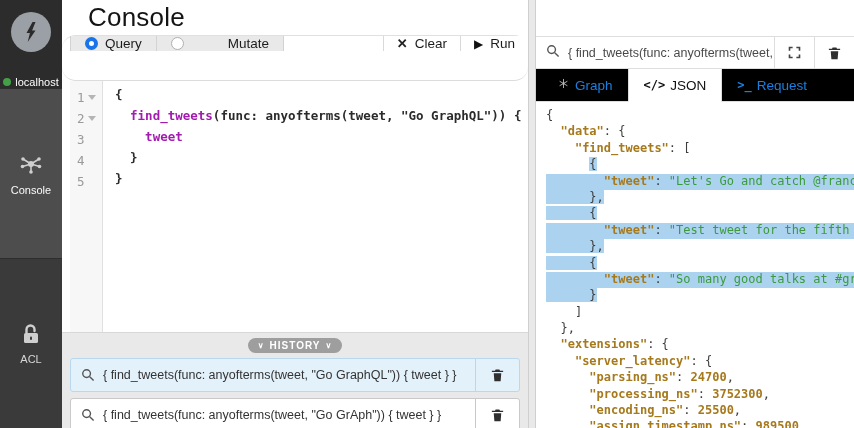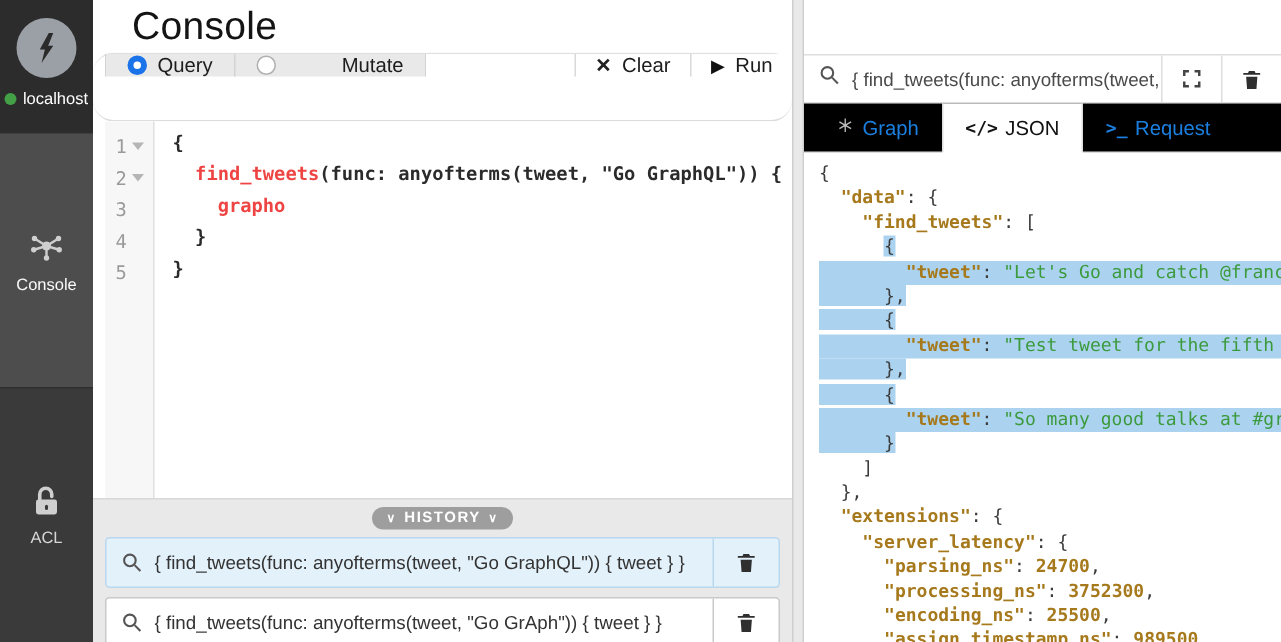--- a/index.html
+++ b/index.html
@@ -4,21 +4,21 @@
 <style>
   * { margin:0; padding:0; box-sizing:border-box; }
   html,body { width:854px; height:428px; overflow:hidden; background:#fff;
     font-family:"Liberation Sans", sans-serif; }
   .app { display:flex; width:854px; height:428px; }
 
   
   .sidebar { width:62px; background:#3a3a3a; display:flex; flex-direction:column; flex-shrink:0; }
   .brand { height:88px; background:#2c2c2c; display:flex; flex-direction:column; align-items:center; padding-top:12px; }
   .logo-circle { width:40px; height:40px; border-radius:50%; background:#9aa0a6; display:flex; align-items:center; justify-content:center; }
-  .brand-status { display:flex; align-items:center; gap:4px; margin-top:8px;text-align:center; }
+  .brand-status { display:flex; align-items:center; gap:4px; margin-top:24px;text-align:center; }
   .dot { width:8px; height:8px; border-radius:50%; background:#43a047; flex-shrink:0; }
   .brand-status span.lbl { color:#fff; font-size:11px; white-space:nowrap; }
   .nav-item { flex:1; border-top:1px solid #2e2e2e; display:flex; flex-direction:column; align-items:center; justify-content:center; gap:7px; cursor:pointer; }
   .nav-item .nav-label { font-size:11px; color:#d6d6d6; }
   .nav-item.active { background:#4d4d4d; }
   .nav-item.active .nav-label { color:#fafafa; }
   .nav-icon svg { display:block; }
   .beta { color:#d2a32a; font-size:9px; vertical-align:super; margin-left:1px; }
 
   
@@ -40,21 +40,21 @@
   .run-glyph { font-size:12px; color:#111; }
 
   
   .editor { flex:1; display:flex; margin-left:8px; overflow:hidden; background:#fff; }
   .gutter { width:33px; background:#f7f7f7; border-right:1px solid #e0e0e0; padding-top:6px; flex-shrink:0; }
   .gut-row { height:21px; display:flex; align-items:center; padding-left:7px;
     font-family:"DejaVu Sans Mono", monospace; font-size:12.5px; color:#9a9a9a; }
   .fold { width:0; height:0; border-left:4px solid transparent; border-right:4px solid transparent; border-top:5px solid #b5b5b5; margin-left:3px; cursor:pointer; }
   .code-pane { flex:1; padding:6px 0 0 12px; overflow:hidden; }
   .code-row { height:21px; white-space:pre; font-family:"DejaVu Sans Mono", monospace; font-size:12.5px; font-weight:bold; color:#2b2b2b; }
-  .c-blue { color:#ef4444;margin-top:23px; }
+  .c-blue { color:#a21caf;margin-top:23px; }
   .c-plain { color:#2b2b2b; }
 
   
   .history-zone { height:96px; background:#e9e9e9; border-top:1px solid #d8d8d8; padding:0 8px; overflow:hidden; }
   .history-badge-row { display:flex; justify-content:center; padding:5px 0 5px 0; }
   .history-pill { background:#9e9e9e; color:#fff; border-radius:10px; padding:2px 10px; font-size:10px; font-weight:bold; letter-spacing:1px; display:flex; align-items:center; gap:5px; cursor:pointer; }
   .history-pill .chev { font-size:8px; font-weight:bold; }
   .hist-row { height:34px; display:flex; align-items:center; background:#fff; border:1px solid #c9c9c9; border-radius:3px; margin-bottom:6px; cursor:pointer; }
   .hist-row.active { background:#e3f1fb; border-color:#b9d8ee; }
   .hicon { padding:0 8px 0 10px; display:flex; align-items:center; }
@@ -188,21 +188,21 @@
           <div class="gut-row">
             <span>4</span>
           </div>
           <div class="gut-row">
             <span>5</span>
           </div>
         </div>
       <div class="code-pane">
           <div class="code-row"><span class="c-plain">{</span></div>
           <div class="code-row"><span class="c-plain">  </span><span class="c-blue">find_tweets</span><span class="c-plain">(func: anyofterms(tweet, "Go GraphQL")) {</span></div>
-          <div class="code-row"><span class="c-plain">    </span><span class="c-blue">grapho</span></div>
+          <div class="code-row"><span class="c-plain">    </span><span class="c-blue">tweet</span></div>
           <div class="code-row"><span class="c-plain">  }</span></div>
           <div class="code-row"><span class="c-plain">}</span></div>
         </div>
     </div>
 
     <div class="history-zone">
       <div class="history-badge-row">
         <div class="history-pill">
           <span class="chev">∨</span>
           <span>HISTORY</span>

